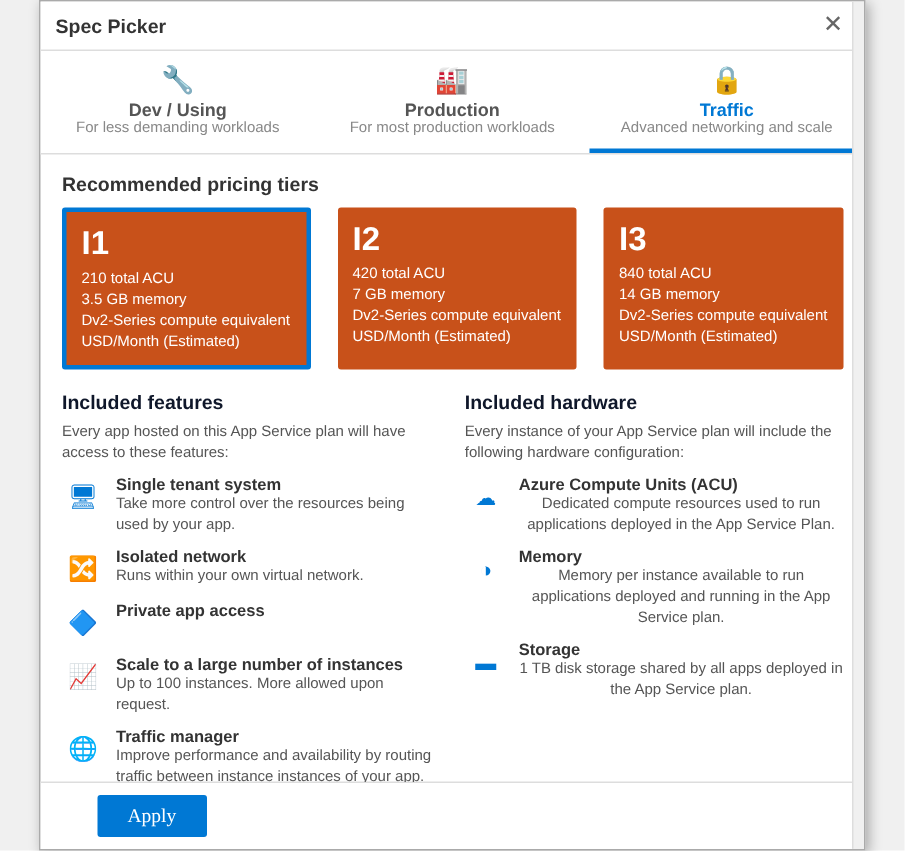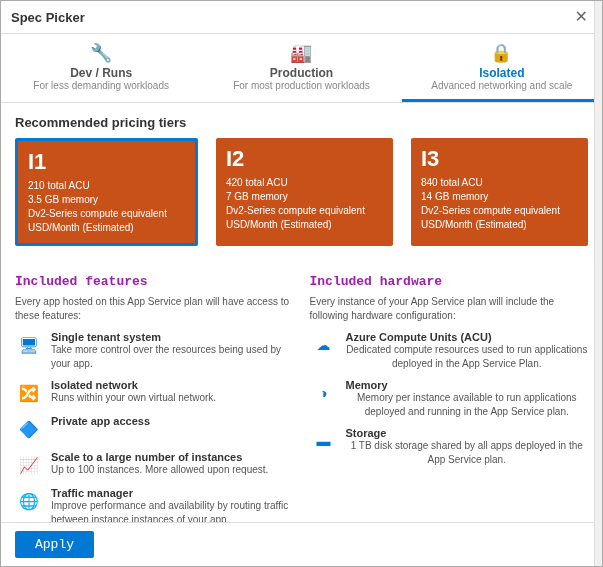--- a/index.html
+++ b/index.html
@@ -6,21 +6,21 @@
     body {
       font-family: 'Segoe UI', Arial, sans-serif;
       font-size: 12px;
       background: #f0f0f0;
       display: flex;
       justify-content: center;
       align-items: center;
       min-height: 100vh;
     }
     .dialog {
-      width: 603px;
+      width: 551px;
       height: 567px;
       background: #fff;
       border: 1px solid #aaa;
       box-shadow: 2px 2px 8px rgba(0,0,0,0.3);
       display: flex;
       flex-direction: column;
       position: relative;
       overflow: hidden;
     }
     .dialog-title-bar {
@@ -85,21 +85,22 @@
     }
     .section-title {
       font-size: 13px;
       font-weight: 600;
       color: #333;
       margin-bottom: 8px;
     }
     .pricing-tiers {
       display: flex;
       gap: 18px;
-      margin-bottom: 28px;
+      margin-bottom: 14px;
+      justify-content: flex-end;
     }
     .tier-card {
       flex: 1;
       background: #c8511a;
       color: #fff;
       padding: 8px 10px;
       border-radius: 2px;
       cursor: pointer;
       position: relative;
     }
@@ -119,23 +120,22 @@
     .two-col {
       display: flex;
       gap: 16px;
     }
     .col {
       flex: 1;
     }
     .col-title {
       font-size: 13px;
       font-weight: 600;
-      color: #a21caf;
+      color: #0f172a;
       margin-bottom: 6px;
-      font-family: Liberation Mono, monospace;
     }
     .col-subtitle {
       font-size: 10px;
       color: #555;
       margin-bottom: 8px;
       line-height: 1.4;
     }
     .feature-item {
       display: flex;
       gap: 8px;
@@ -199,22 +199,23 @@
       background: #fff;
       flex-shrink: 0;
     }
     .apply-btn {
       background: #0078d4;
       color: #fff;
       border: none;
       padding: 6px 20px;
       font-size: 13px;
       cursor: pointer;
-      font-family: Liberation Mono, monospace;
+      font-family: Liberation Serif, serif;
       border-radius: 2px;
+      margin-left: 24px;
     }
     .scrollbar-stub {
       position: absolute;
       right: 0;
       top: 0;
       bottom: 0;
       width: 8px;
       background: #f0f0f0;
       border-left: 1px solid #ddd;
     }
@@ -224,31 +225,31 @@
 
 <div class="dialog">
   <div class="dialog-title-bar">
     <span class="dialog-title">Spec Picker</span>
     <span class="close-btn">✕</span>
   </div>
 
   <div class="tabs-row">
   <div class="tab">
       <span class="tab-icon">🔧</span>
-      <span class="tab-title">Dev / Runs</span>
+      <span class="tab-title">Dev / Using</span>
       <span class="tab-subtitle">For less demanding workloads</span>
     </div>
       <div class="tab">
       <span class="tab-icon">🏭</span>
       <span class="tab-title">Production</span>
       <span class="tab-subtitle">For most production workloads</span>
     </div>
       <div class="tab active">
       <span class="tab-icon">🔒</span>
-      <span class="tab-title">Isolated</span>
+      <span class="tab-title">Traffic</span>
       <span class="tab-subtitle">Advanced networking and scale</span>
     </div>
     </div>
 
   <div class="dialog-body">
     <div class="section-title">Recommended pricing tiers</div>
     <div class="pricing-tiers">
     <div class="tier-card selected">
       <span class="tier-id">I1</span>
       <div class="tier-info">210 total ACU<br>3.5 GB memory<br>Dv2-Series compute equivalent<br>USD/Month (Estimated)</div>

